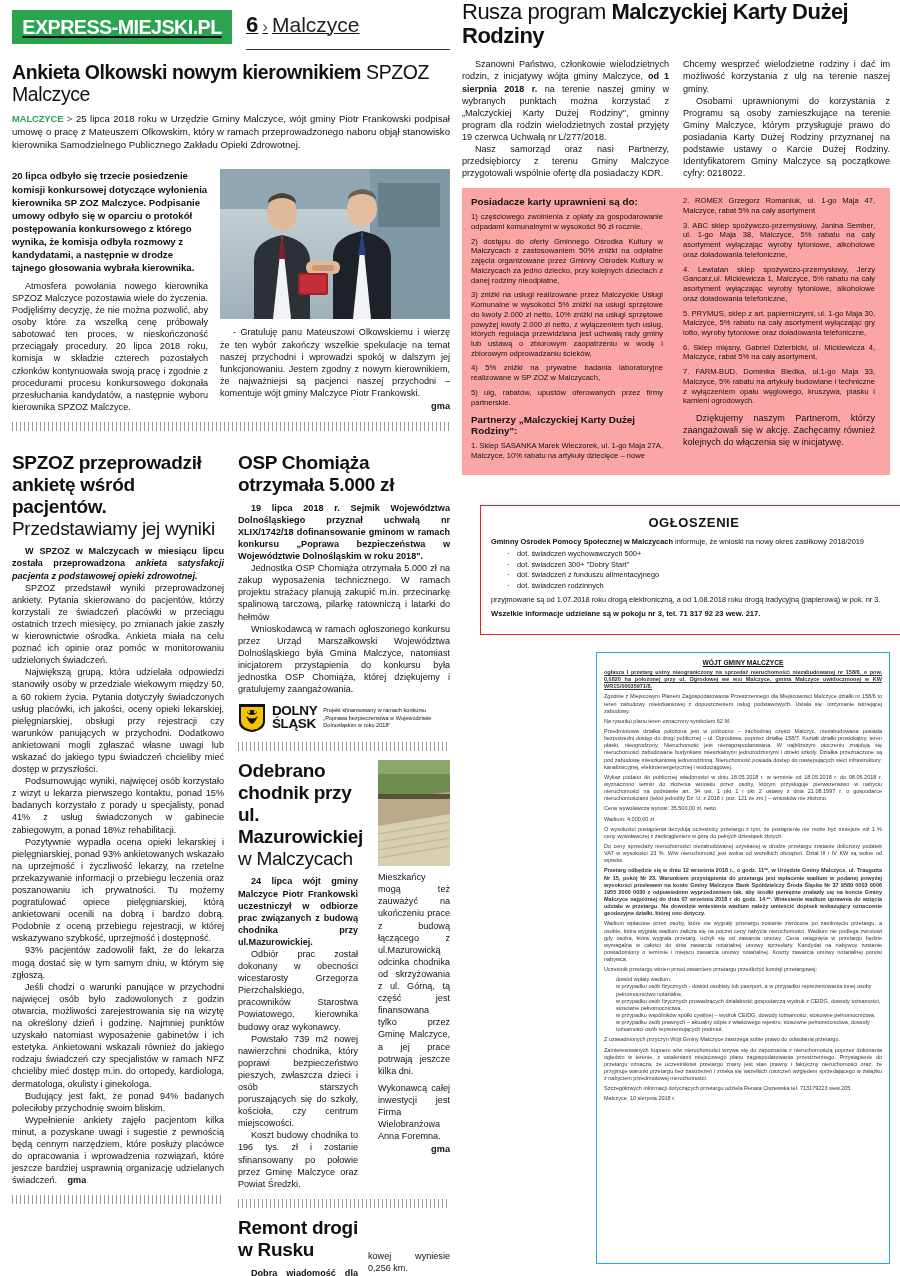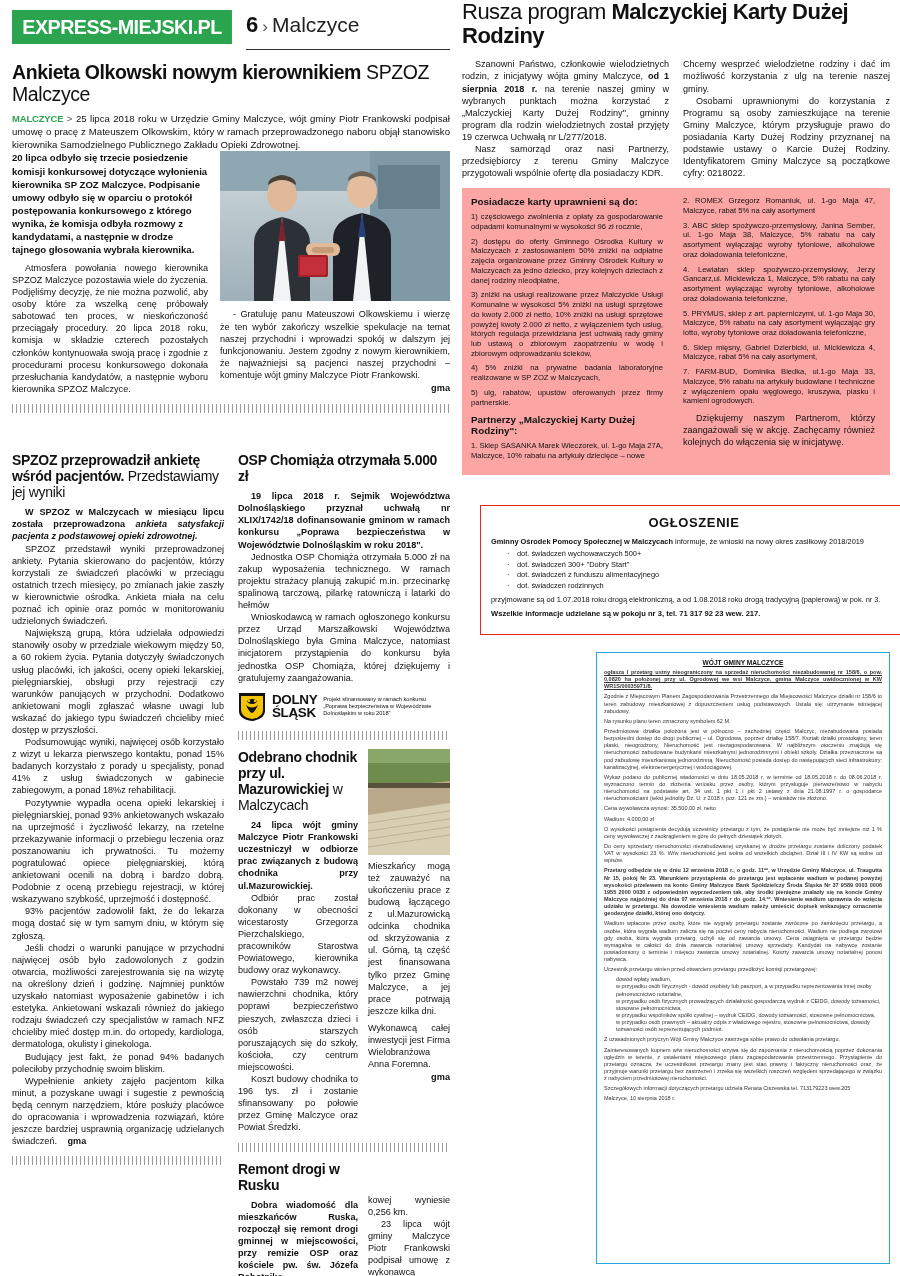--- a/index.html
+++ b/index.html
@@ -8,21 +8,21 @@
     background: #ffffff;
     font-family: "Liberation Sans", sans-serif;
     color: #111;
     overflow: hidden;
   }
   .page { position: relative; width: 900px; height: 1276px; padding: 0; }
 
   
   .masthead {
     position: absolute; left: 12px; top: 10px; width: 438px; height: 46px;
-    display: flex; align-items: flex-start;
+    display: flex; align-items: flex-start; text-decoration: underline;
   }
   .logo-box {
     background: #2aa44f; color: #fff;
     font-weight: bold; font-size: 21px; letter-spacing: -0.6px;
     padding: 6px 11px 7px 11px; line-height: 1;
     font-family: "Liberation Sans", sans-serif;
     transform: scaleX(0.94);
     transform-origin: left center;
   }
   .pagenum-wrap {
@@ -34,21 +34,21 @@
   .chev { font-size: 17px; color: #555; margin: 0 4px; }
   .sectionname { font-size: 21px; color: #222; font-weight: normal; }
 
   
   .h-lead {
     font-size: 19.5px; line-height: 1.12; font-weight: bold;
     letter-spacing: -0.4px; margin-bottom: 7px;
   }
   .h-lead .light { font-weight: normal; }
   .h-col {
-    font-size: 14px; line-height: 1.15; font-weight: bold;
+    font-size: 19px; line-height: 1.15; font-weight: bold;
     letter-spacing: -0.3px; margin-bottom: 6px;
   }
   .h-col .light { font-weight: normal; }
   .h-right {
     font-size: 22px; line-height: 1.1; font-weight: normal;
     letter-spacing: -0.5px; margin-bottom: 10px;
   }
   .h-right .bold { font-weight: bold; }
 
   .kicker { color: #2aa44f; font-weight: bold; font-size: 9.4px; letter-spacing: -0.1px;}
@@ -68,21 +68,21 @@
 
   .dotrule {
     height: 9px; margin: 9px 0 9px 0;
     background-image: repeating-linear-gradient(to right, #9a9a9a 0 1px, transparent 1px 4px);
     background-size: 100% 9px; background-repeat: no-repeat;
     background-position: 0 0;
   }
 
   
   .lead-article { position: absolute; left: 12px; top: 62px; width: 438px; }
-  .lead-cols { display: flex; gap: 12px; margin-top: 0; }
+  .lead-cols { display: flex; gap: 12px; margin-top: 18px; }
   .lead-left { width: 196px; }
   .lead-right { width: 230px; }
 
   .photo {
     width: 100%; border: 0; display: block;
     background: #8fa4b0;
     position: relative; overflow: hidden;
   }
   .photo.p1 { height: 150px; }
   .photo svg { display: block; width: 100%; height: 100%; }
@@ -257,21 +257,21 @@
           <div>
             <div class="ds-word">DOLNY</div>
             <div class="ds-word">ŚLĄSK</div>
           </div>
           <div class="ds-note">Projekt sfinansowany w ramach konkursu „Poprawa bezpieczeństwa w Województwie Dolnośląskim w roku 2018"</div>
         </div>
         <div class="dotrule"></div>
       </div>
 
       <div>
-        <div style="display:flex;gap:10px;">
+        <div style="display:flex;gap:20px;">
           <div style="width:120px;">
             <div class="h-col">
               <span>Odebrano chodnik przy ul. Mazurowickiej</span>
               <span class="light">w Malczycach</span>
             </div>
             <p class="body b">24 lipca wójt gminy Malczyce Piotr Frankowski uczestniczył w odbiorze prac związanych z budową chodnika przy ul.Mazurowickiej.</p>
             <p class="body">Odbiór prac został dokonany w obecności wicestarosty Grzegorza Pierzchalskiego, pracowników Starostwa Powiatowego, kierownika budowy oraz wykonawcy.</p>
             <p class="body">Powstało 739 m2 nowej nawierzchni chodnika, który poprawi bezpieczeństwo pieszych, zwłaszcza dzieci i osób starszych poruszających się do szkoły, kościoła, czy centrum miejscowości.</p>
             <p class="body">Koszt budowy chodnika to 196 tys. zł i zostanie sfinansowany po połowie przez Gminę Malczyce oraz Powiat Średzki.</p>
           </div>

